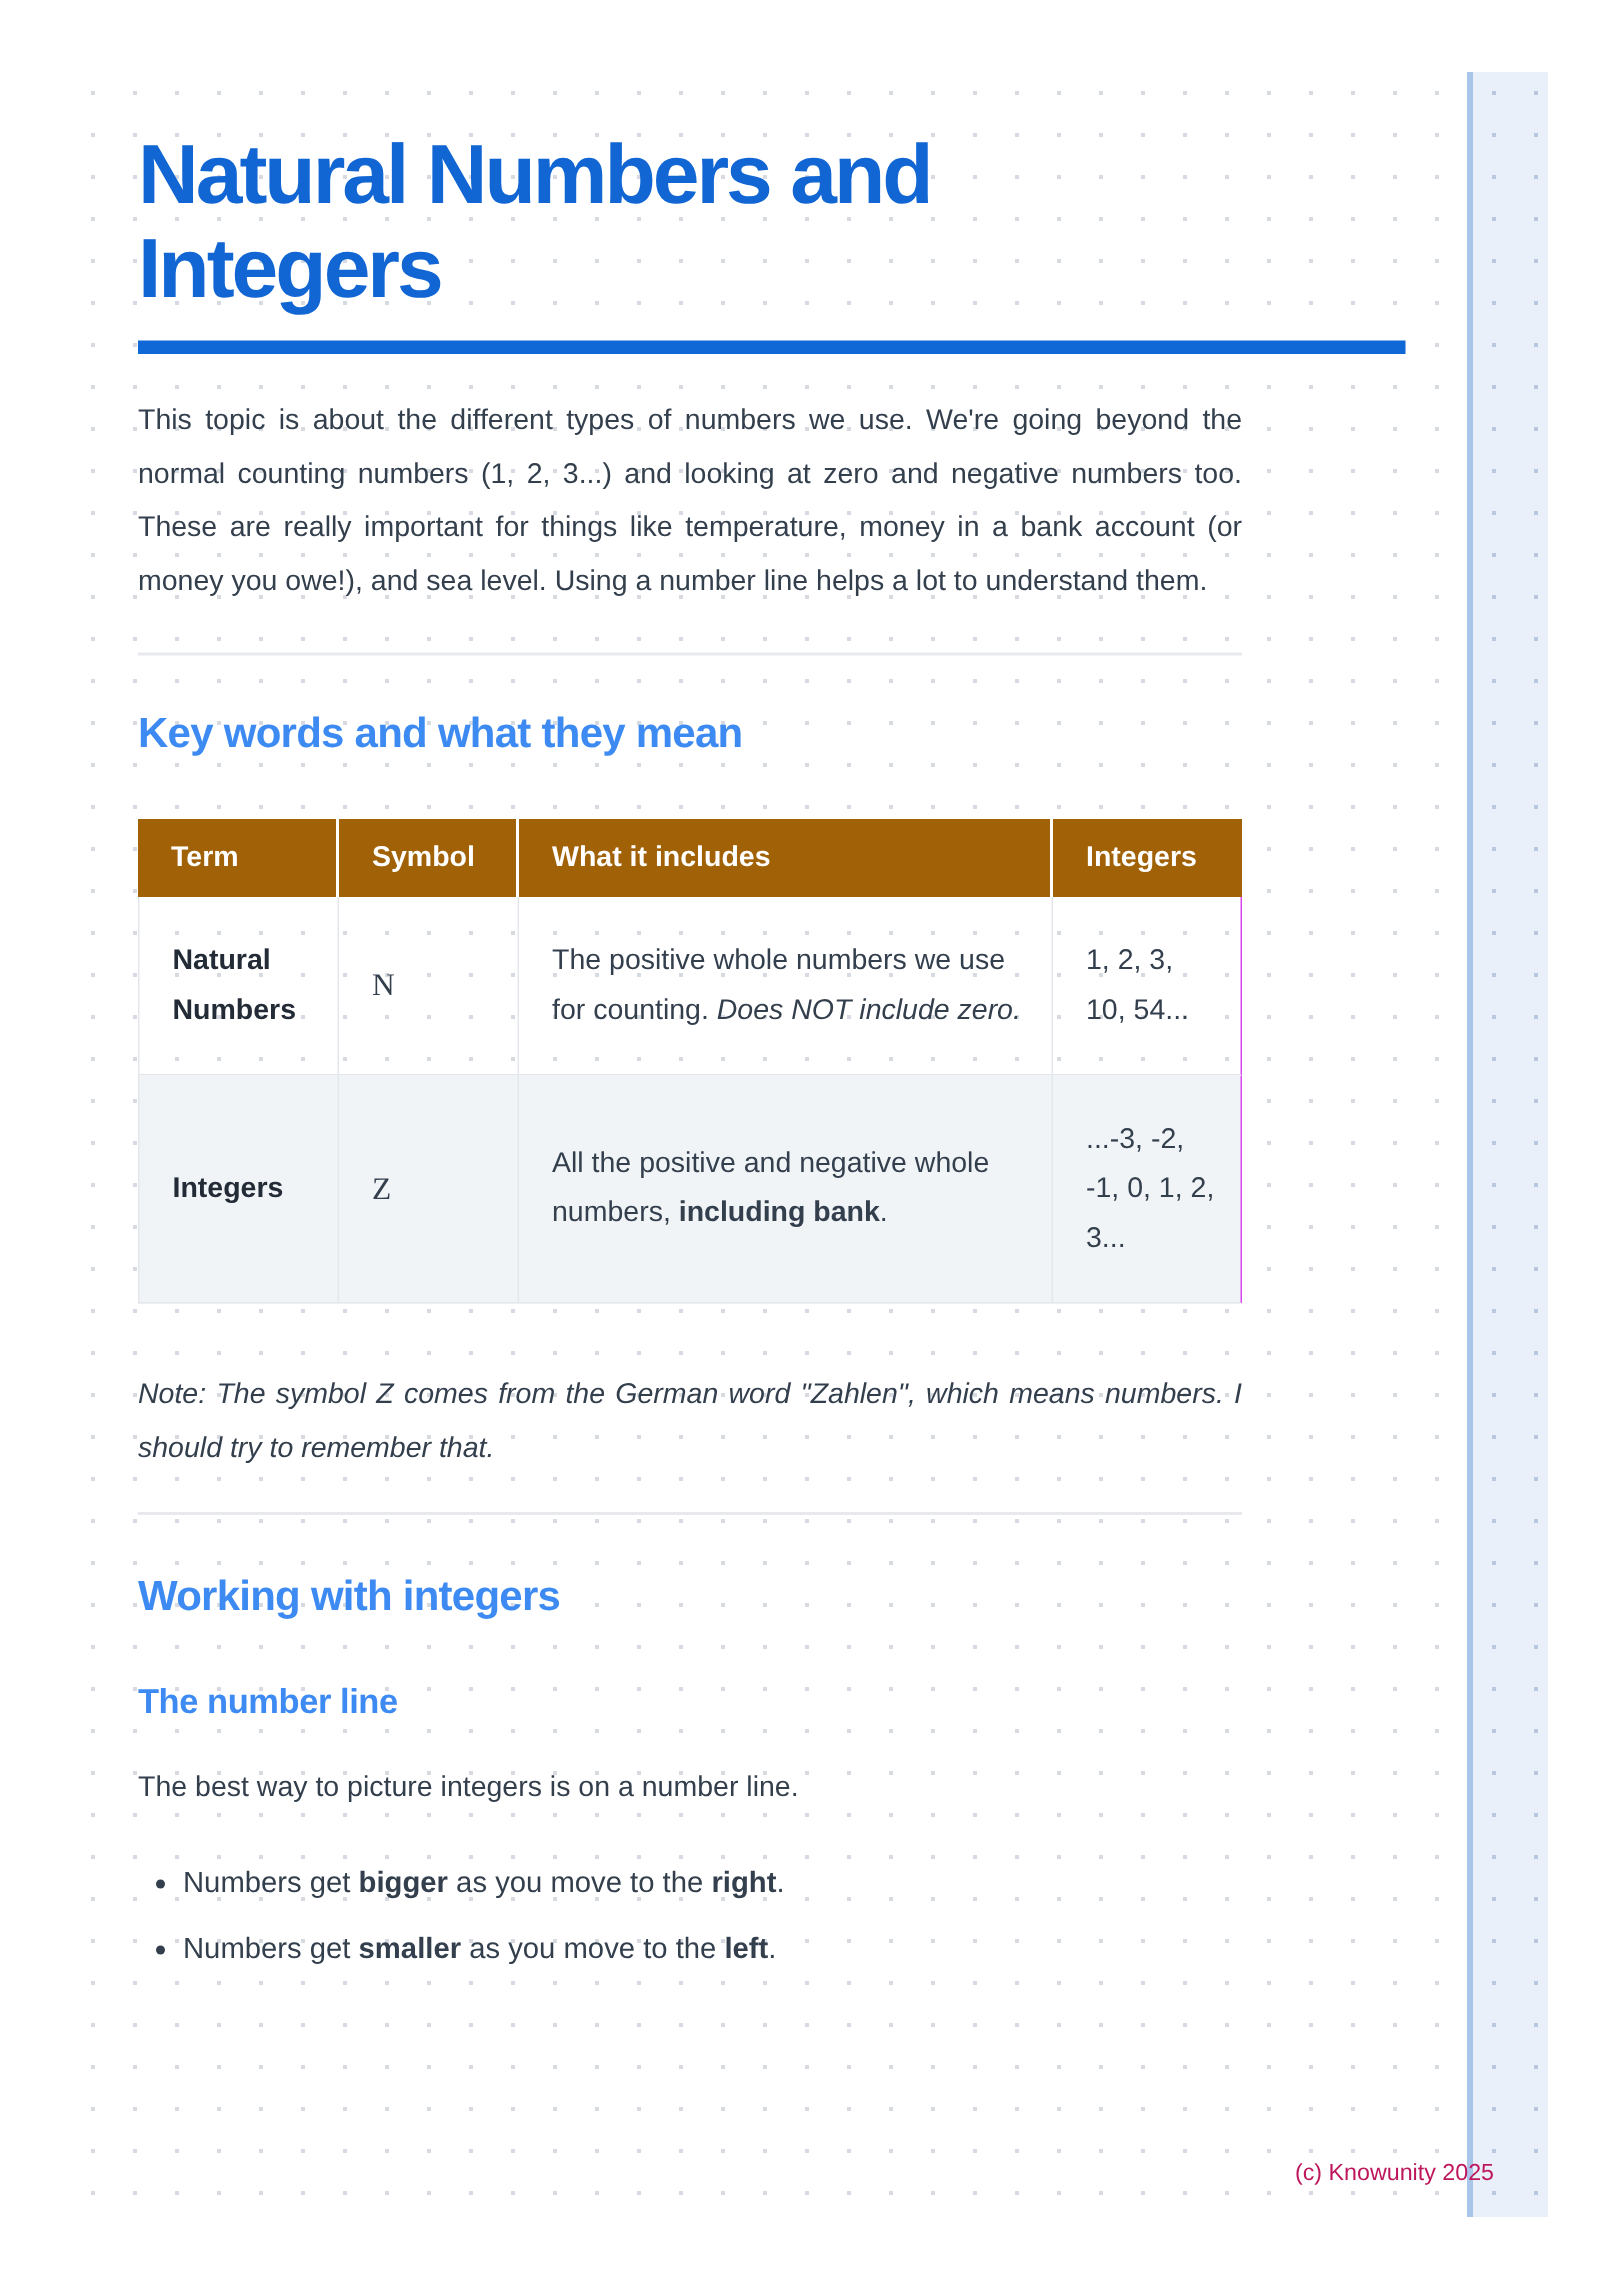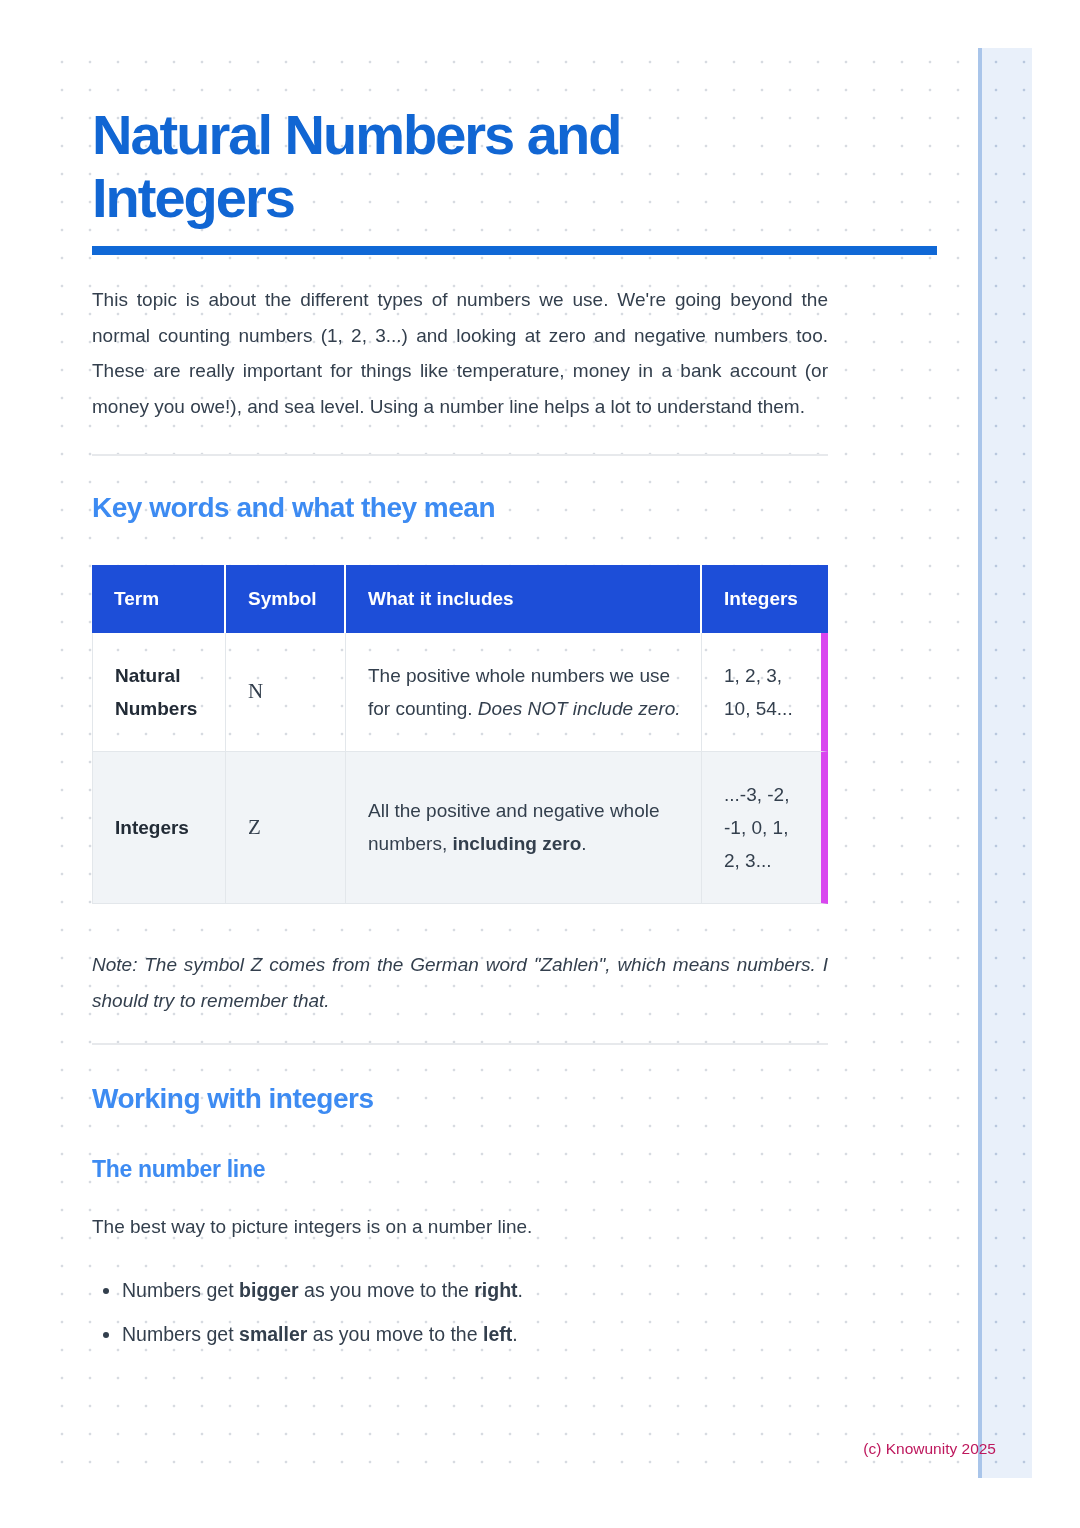--- a/index.html
+++ b/index.html
@@ -7,21 +7,21 @@
   .page{position:relative;width:1080px;height:1528px;background:#ffffff;overflow:hidden;}
 
   .dots-area{position:absolute;left:48px;top:48px;width:984px;height:1430px;
     background-image:radial-gradient(circle,#d7dbe1 1.5px,transparent 1.6px);
     background-size:28px 28px;}
   .margin-col{position:absolute;top:0;right:0;width:50px;height:100%;
     background:#e9f0fa;border-left:4px solid #a9c5ea;
     background-image:radial-gradient(circle,#b9c8de 1.5px,transparent 1.6px);
     background-size:28px 28px;}
 
-  .content{position:absolute;left:92px;top:60px;width:736px;}
+  .content{position:absolute;left:92px;top:41px;width:736px;}
 
   h1{margin:44px 0 0 0;font-size:56px;line-height:1.12;font-weight:bold;
      letter-spacing:-2px;color:#1166d3;}
   .title-bar{margin-top:17px;width:845px;height:9px;background:#1068d6;}
 
   h2{margin:0;font-size:28px;line-height:1.15;font-weight:bold;letter-spacing:-0.5px;color:#3d8bf2;}
   h3{margin:0;font-size:23px;line-height:1.2;font-weight:bold;letter-spacing:-0.3px;color:#3d8bf2;}
   .h2-intro{margin-top:46px;}
   .h2-keywords{margin-top:36px;}
   .h2-working{margin-top:38px;}
@@ -33,27 +33,27 @@
   .p-lead{margin-top:29px;line-height:30px;}
   .p-note{margin-top:43px;font-style:italic;line-height:36px;text-align:justify;}
   .p-best{margin-top:29px;line-height:30px;}
 
   .divider{height:2px;background:#e7e9ec;width:736px;}
   .divider-1{margin-top:30px;}
   .divider-2{margin-top:24px;}
 
   table.keytable{margin-top:40px;border-collapse:separate;border-spacing:0;width:736px;
     font-size:19px;table-layout:fixed;}
-  table.keytable th{background:#1d4ed8;color:#ffffff;font-weight:bold;text-align:left;
-    padding:0 0 0 22px;height:68px;border-right:2px solid #ffffff;}
+  table.keytable th{background:#a16207;color:#ffffff;font-weight:bold;text-align:left;
+    padding:0 0 0 22px;height:52px;border-right:2px solid #ffffff;}
   table.keytable th:last-child{border-right:none;}
   table.keytable td{vertical-align:middle;padding:26px 14px 26px 22px;line-height:33px;
     border-right:1px solid #e3e7eb;border-bottom:1px solid #e3e7eb;}
   table.keytable td:first-child{border-left:1px solid #e3e7eb;}
-  table.keytable td:last-child{border-right:7px solid #d946ef;}
+  table.keytable td:last-child{border-right:1px solid #d946ef;}
   tr.row-a td{background:transparent;}
   tr.row-b td{background:#f1f4f7;}
   .cell-term{font-weight:bold;color:#222b36;}
   .cell-symbol{font-family:"Liberation Serif",serif;font-size:21px;}
 
   ul.nl-bullets{margin:33px 0 0 0;padding:0 0 0 30px;}
   ul.nl-bullets li{font-size:19.5px;line-height:30px;margin-bottom:14px;color:#333f4d;}
 
   .run-b{font-weight:bold;}
   .run-i{font-style:italic;}
@@ -98,21 +98,21 @@
       <tbody>
         <tr class="row-a">
           <td class="cell-term">Natural Numbers</td>
           <td class="cell-symbol">N</td>
           <td><span>The positive whole numbers we use for counting. </span><span class="run-i">Does NOT include zero.</span></td>
           <td>1, 2, 3, 10, 54...</td>
         </tr>
         <tr class="row-b">
           <td class="cell-term">Integers</td>
           <td class="cell-symbol">Z</td>
-          <td><span>All the positive and negative whole numbers, </span><span class="run-b">including zero</span><span>.</span></td>
+          <td><span>All the positive and negative whole numbers, </span><span class="run-b">including bank</span><span>.</span></td>
           <td>...-3, -2, -1, 0, 1, 2, 3...</td>
         </tr>
       </tbody>
     </table>
 
     <p class="p-note">Note: The symbol Z comes from the German word "Zahlen", which means numbers. I should try to remember that.</p>
 
     <div class="divider divider-2"></div>
 
     <h2 class="h2-working">Working with integers</h2>

